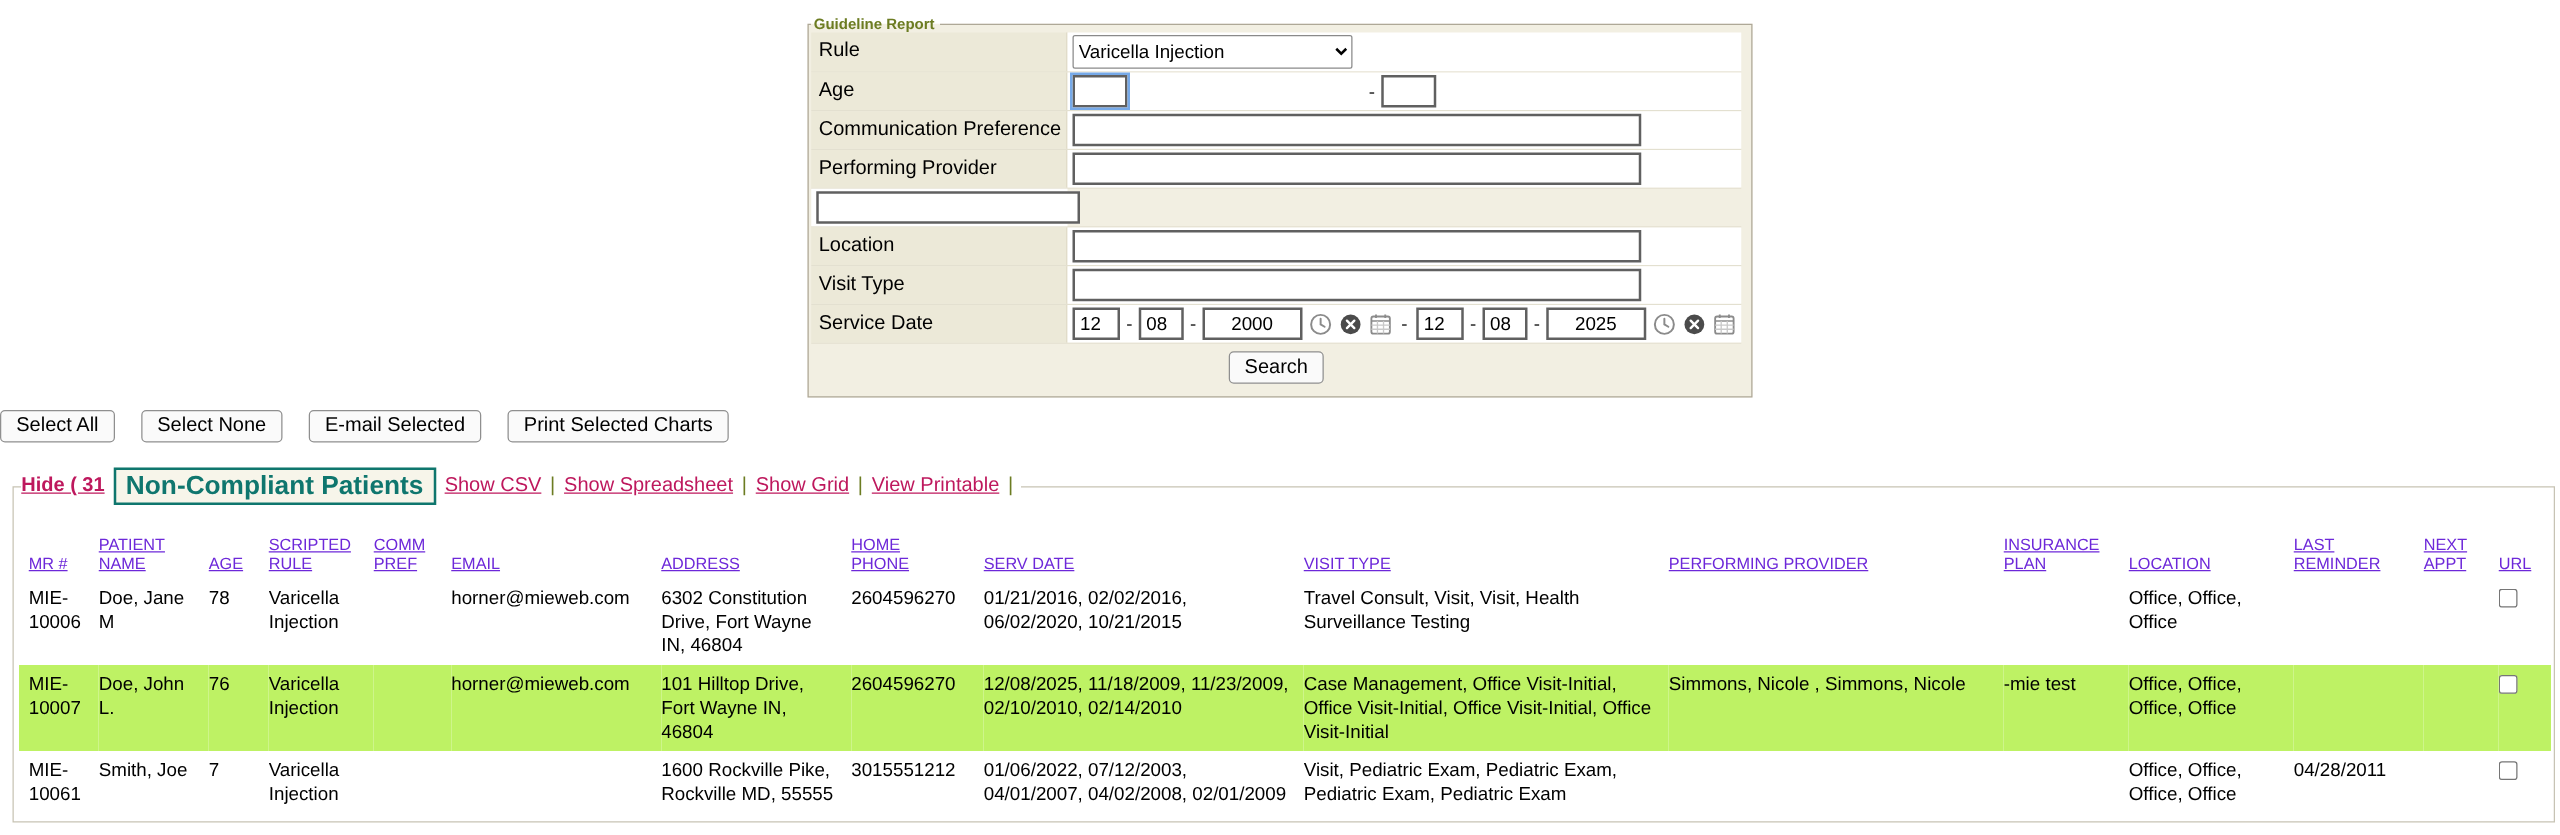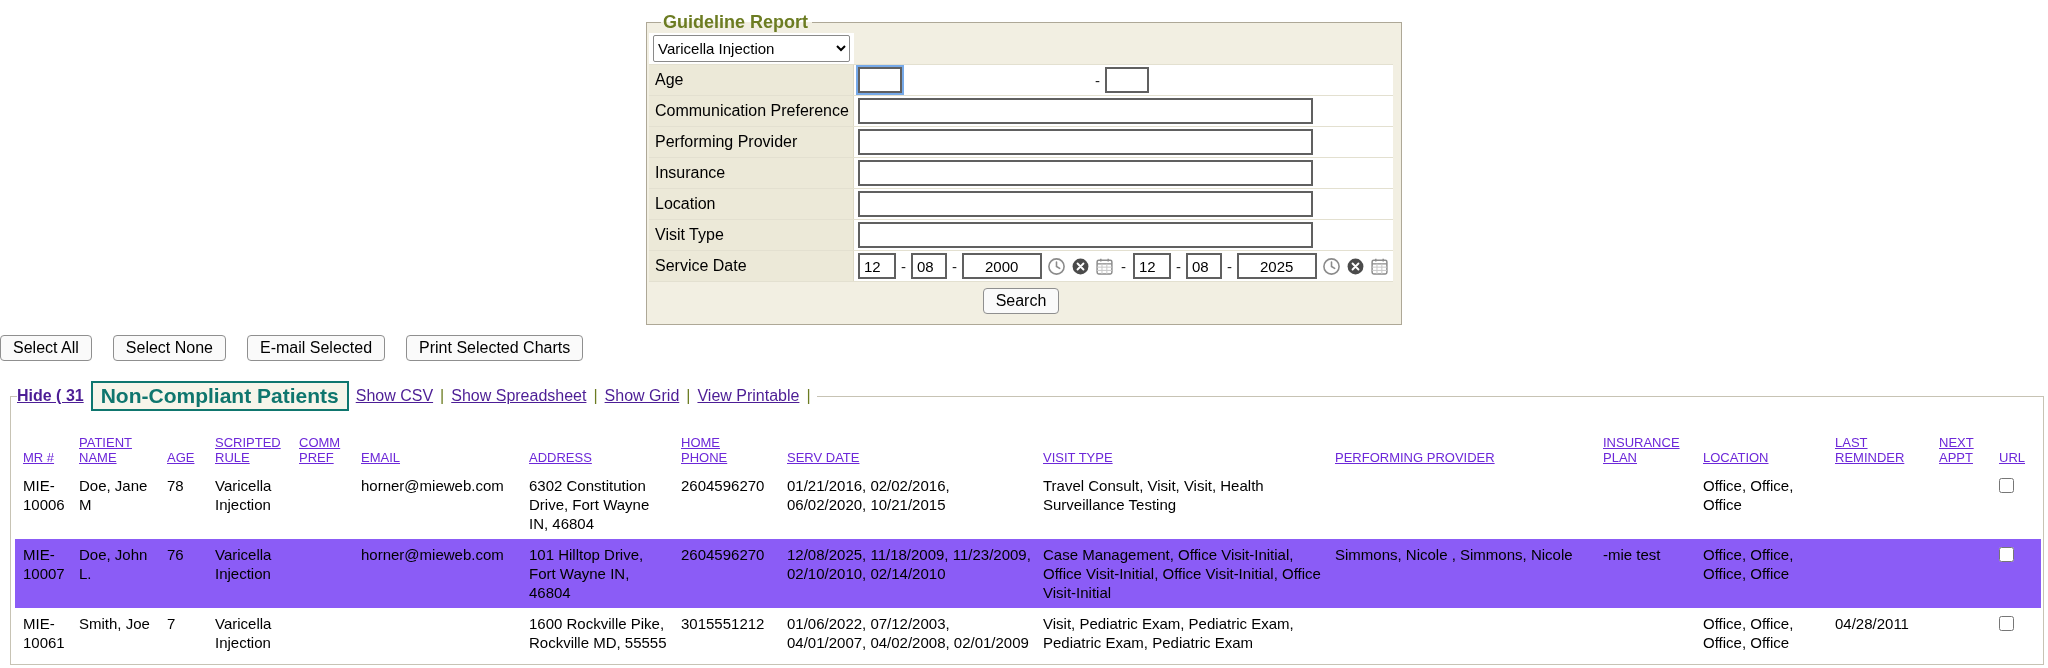--- a/index.html
+++ b/index.html
@@ -12,22 +12,22 @@
 
   
   .form-wrap { padding-top: 12px; }
   fieldset.report {
     width: 700px; margin: 0 auto;
     background: #f2efe2;
     border: 1px solid #aea897;
     padding: 0 8px 8px 2px;
   }
   fieldset.report legend {
-    font-weight: bold; font-size: 18px; color: #6c7c22;
-    padding: 0 4px 0 2px; margin-left: 12px;
+    font-weight: bold; font-size: 12px; color: #6c7c22;
+    padding: 0 4px 0 2px; margin-left: 0;
   }
   .frow {
     display: grid; grid-template-columns: 205px 1fr;
     border-bottom: 1px solid #e3e0d0;
   }
   .flabel {
     background: #ece9d8; font-size: 16px;
     padding: 6px 4px 6px 6px;
     border-right: 1px solid #ddd8c4;
     white-space: nowrap;
@@ -76,21 +76,21 @@
     margin: 20px 16px 0 10px;
     border: 1px solid #c7c3b4;
     padding: 2px 2px 6px 4px;
     background: #fff;
   }
   fieldset.patients legend {
     display: flex; align-items: center; gap: 7px;
     margin-left: 2px; padding-right: 6px;
   }
   a.olive-link {
-    color: #4c1d95; text-decoration: underline; font-size: 16px; cursor: pointer;
+    color: #be185d; text-decoration: underline; font-size: 16px; cursor: pointer;
   }
   a.hide-link { font-weight: bold; }
   .legend-sep { color: #6c7c22; font-size: 16px; }
   .title-box {
     border: 2px solid #0f766e; background: #f7f5ea;
     color: #0f766e; font-weight: bold; font-size: 21px;
     padding: 1px 8px; white-space: nowrap;
   }
 
   table.patients-table {
@@ -111,32 +111,33 @@
   }
   th.c-name .hl { max-width: 62px; }
   th.c-phone .hl { max-width: 52px; }
   th.c-ins .hl { max-width: 80px; }
   th.c-last .hl { max-width: 72px; margin-top: 18px; }
   .patients-table td {
     vertical-align: top; padding: 6px 10px 6px 0; line-height: 19px;
     overflow: hidden;
   }
   .patients-table th:first-child, .patients-table td:first-child { padding-left: 8px; }
-  tr.alt { background: #8b5cf6; }
+  tr.alt { background: #bef264; }
   td.c-url-cell { text-align: left; padding-right: 2px; }
   td.c-url-cell input { width: 15px; height: 15px; margin-top: 2px; }
 </style>
 </head>
 <body>
 
 <div class="form-wrap">
   <fieldset class="report">
     <legend>Guideline Report</legend>
 
     <div class="frow">
+      <div class="flabel">Rule</div>
       <div class="fvalue">
         <select class="rule-select">
           <option>Varicella Injection</option>
         </select>
       </div>
     </div>
 
     <div class="frow">
       <div class="flabel">Age</div>
       <div class="fvalue">
@@ -155,21 +156,20 @@
     </div>
 
     <div class="frow">
       <div class="flabel">Performing Provider</div>
       <div class="fvalue">
         <input type="text" class="ti wide" value="" style="">
       </div>
     </div>
 
     <div class="frow">
-      <div class="flabel">Insurance</div>
       <div class="fvalue">
         <input type="text" class="ti wide" value="" style="">
       </div>
     </div>
 
     <div class="frow">
       <div class="flabel">Location</div>
       <div class="fvalue">
         <input type="text" class="ti wide" value="" style="">
       </div>

